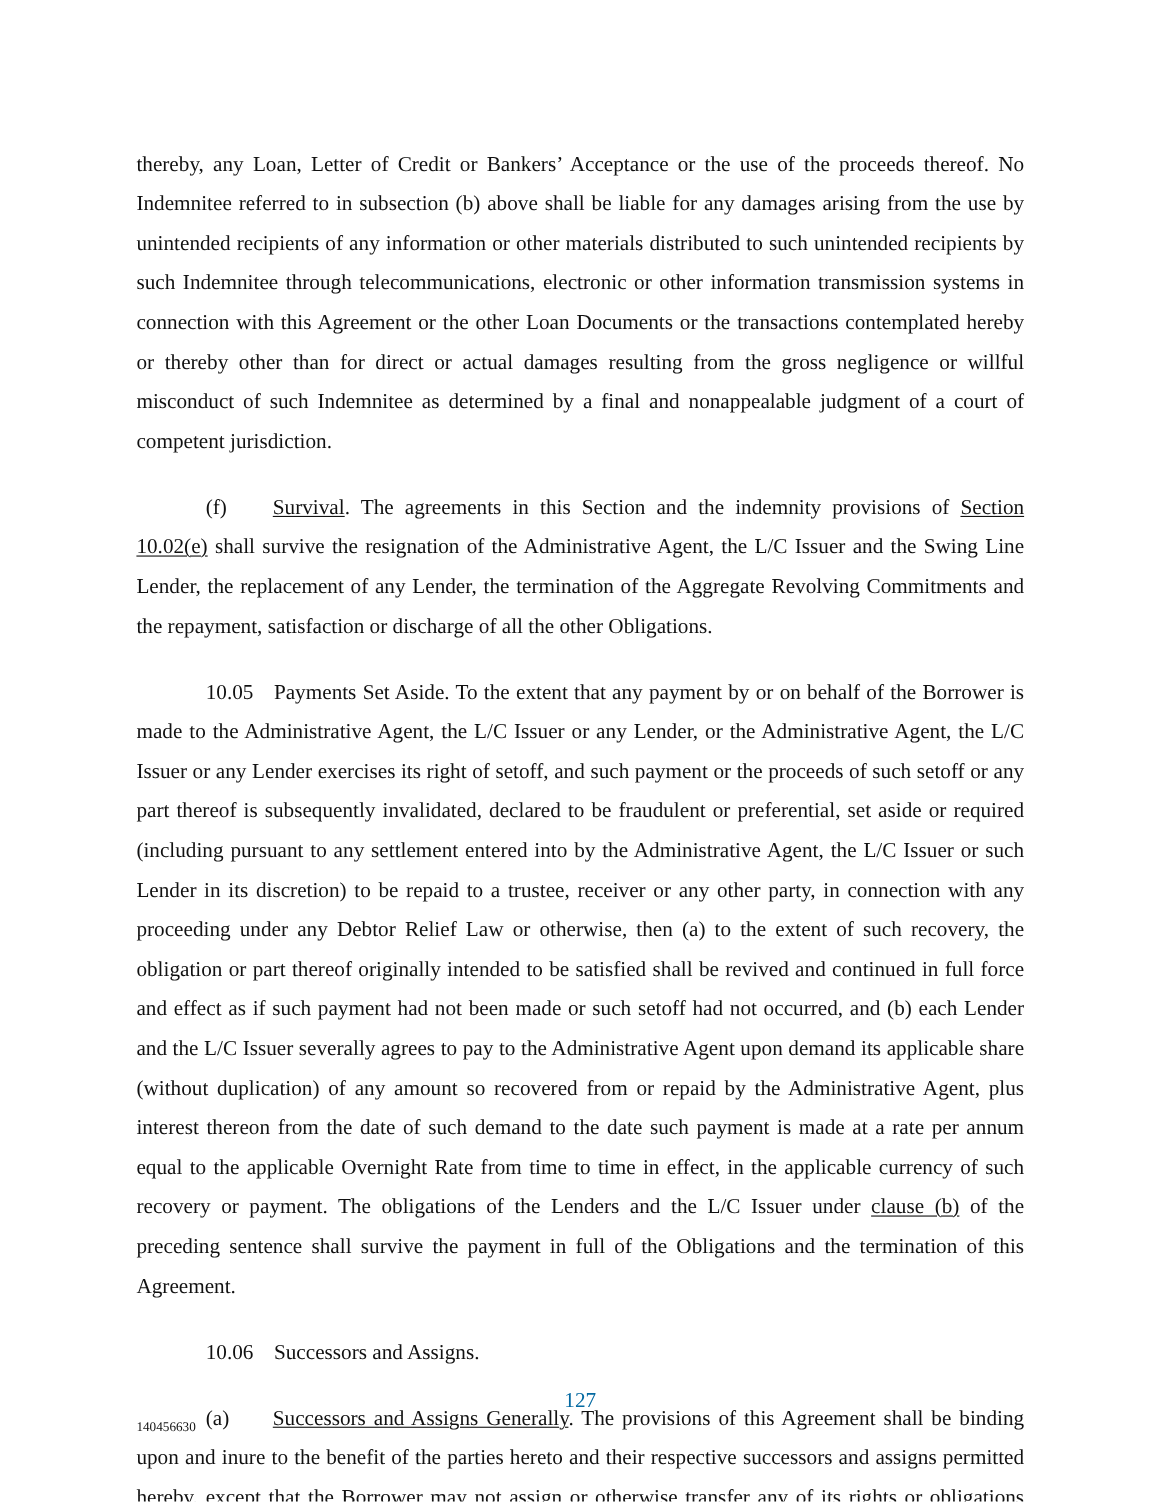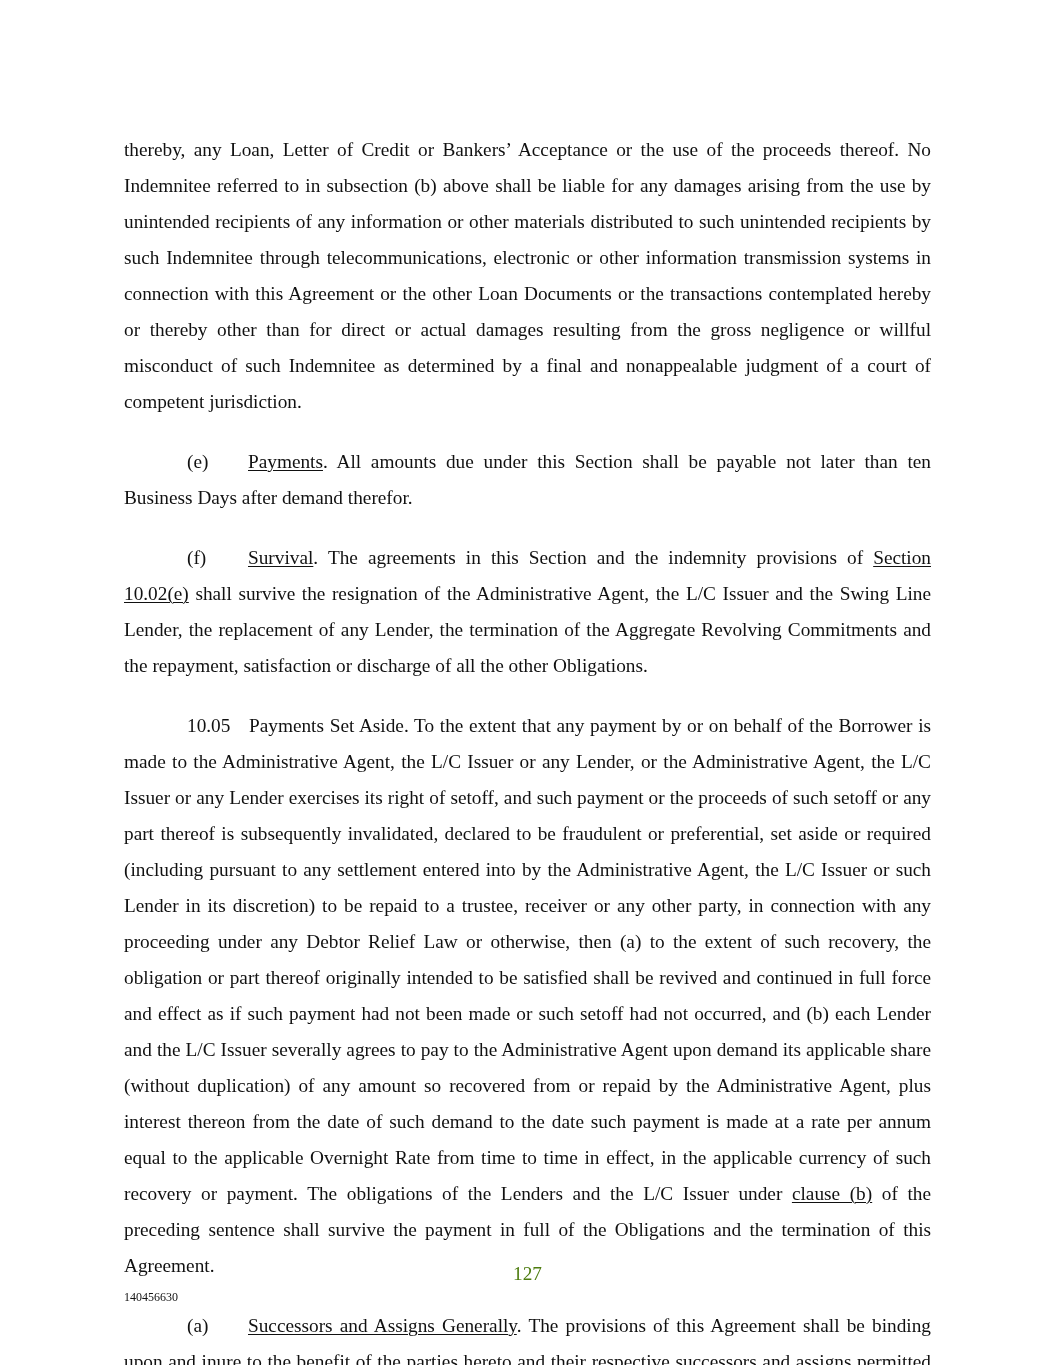--- a/index.html
+++ b/index.html
@@ -51,43 +51,43 @@
       text-indent: 0;
     }
     .page-number {
       position: absolute;
       left: 0;
       width: 1055px;
       top: 1263px;
       text-align: center;
       font-size: 19.3px;
       font-family: "Liberation Serif", "DejaVu Serif", serif;
-      color: #4d7c0f;
+      color: #0369a1;
     }
     .doc-id {
       position: absolute;
       left: 124px;
       top: 1290px;
       font-size: 12px;
       font-family: "Liberation Serif", "DejaVu Serif", serif;
       color: #111111;
     }
   </style>
 </head>
 <body>
 
 <div class="page">
 
   <p class="para"><span>thereby, any Loan, Letter of Credit or Bankers’ Acceptance or the use of the proceeds thereof. No Indemnitee referred to in subsection (b) above shall be liable for any damages arising from the use by unintended recipients of any information or other materials distributed to such unintended recipients by such Indemnitee through telecommunications, electronic or other information transmission systems in connection with this Agreement or the other Loan Documents or the transactions contemplated hereby or thereby other than for direct or actual damages resulting from the gross negligence or willful misconduct of such Indemnitee as determined by a final and nonappealable judgment of a court of competent jurisdiction.</span></p>
 
-  <p class="para indent"><span class="tab">(e)</span><span class="u">Payments</span><span>.  All amounts due under this Section shall be payable not later than ten Business Days after demand therefor.</span></p>
 
   <p class="para indent"><span class="tab">(f)</span><span class="u">Survival</span><span>.  The agreements in this Section and the indemnity provisions of </span><span class="u">Section 10.02(e)</span><span> shall survive the resignation of the Administrative Agent, the L/C Issuer and the Swing Line Lender, the replacement of any Lender, the termination of the Aggregate Revolving Commitments and the repayment, satisfaction or discharge of all the other Obligations.</span></p>
 
   <p class="para indent"><span class="hd-num">10.05</span><span class="b">Payments Set Aside.</span><span>  To the extent that any payment by or on behalf of the Borrower is made to the Administrative Agent, the L/C Issuer or any Lender, or the Administrative Agent, the L/C Issuer or any Lender exercises its right of setoff, and such payment or the proceeds of such setoff or any part thereof is subsequently invalidated, declared to be fraudulent or preferential, set aside or required (including pursuant to any settlement entered into by the Administrative Agent, the L/C Issuer or such Lender in its discretion) to be repaid to a trustee, receiver or any other party, in connection with any proceeding under any Debtor Relief Law or otherwise, then (a) to the extent of such recovery, the obligation or part thereof originally intended to be satisfied shall be revived and continued in full force and effect as if such payment had not been made or such setoff had not occurred, and (b) each Lender and the L/C Issuer severally agrees to pay to the Administrative Agent upon demand its applicable share (without duplication) of any amount so recovered from or repaid by the Administrative Agent, plus interest thereon from the date of such demand to the date such payment is made at a rate per annum equal to the applicable Overnight Rate from time to time in effect, in the applicable currency of such recovery or payment.  The obligations of the Lenders and the L/C Issuer under </span><span class="u">clause (b)</span><span> of the preceding sentence shall survive the payment in full of the Obligations and the termination of this Agreement.</span></p>
 
+  <p class="para indent"><span class="hd-num">10.06</span><span class="b">Successors and Assigns.</span></p>
 
   <p class="para indent"><span class="tab">(a)</span><span class="u">Successors and Assigns Generally</span><span>.  The provisions of this Agreement shall be binding upon and inure to the benefit of the parties hereto and their respective successors and assigns permitted hereby, except that the Borrower may not assign or otherwise transfer any of its rights or obligations hereunder without the prior written consent of the Administrative Agent and each Lender and no Lender may assign or otherwise transfer any of its rights or obligations hereunder except (i) to an assignee in accordance with the provisions of subsection (b) of this Section, (ii) by way of participation in accordance with the provisions of subsection (d) of this Section, or (iii) by way of pledge or assignment of a security interest subject to the restrictions of subsection (f) of this Section (and any other attempted assignment or transfer by any party hereto shall be null and void).  Nothing in this Agreement, expressed or implied, shall be construed to</span></p>
 
 </div>
 
 <div class="page-number">127</div>
 <div class="doc-id">140456630</div>
 
 </body></html>

